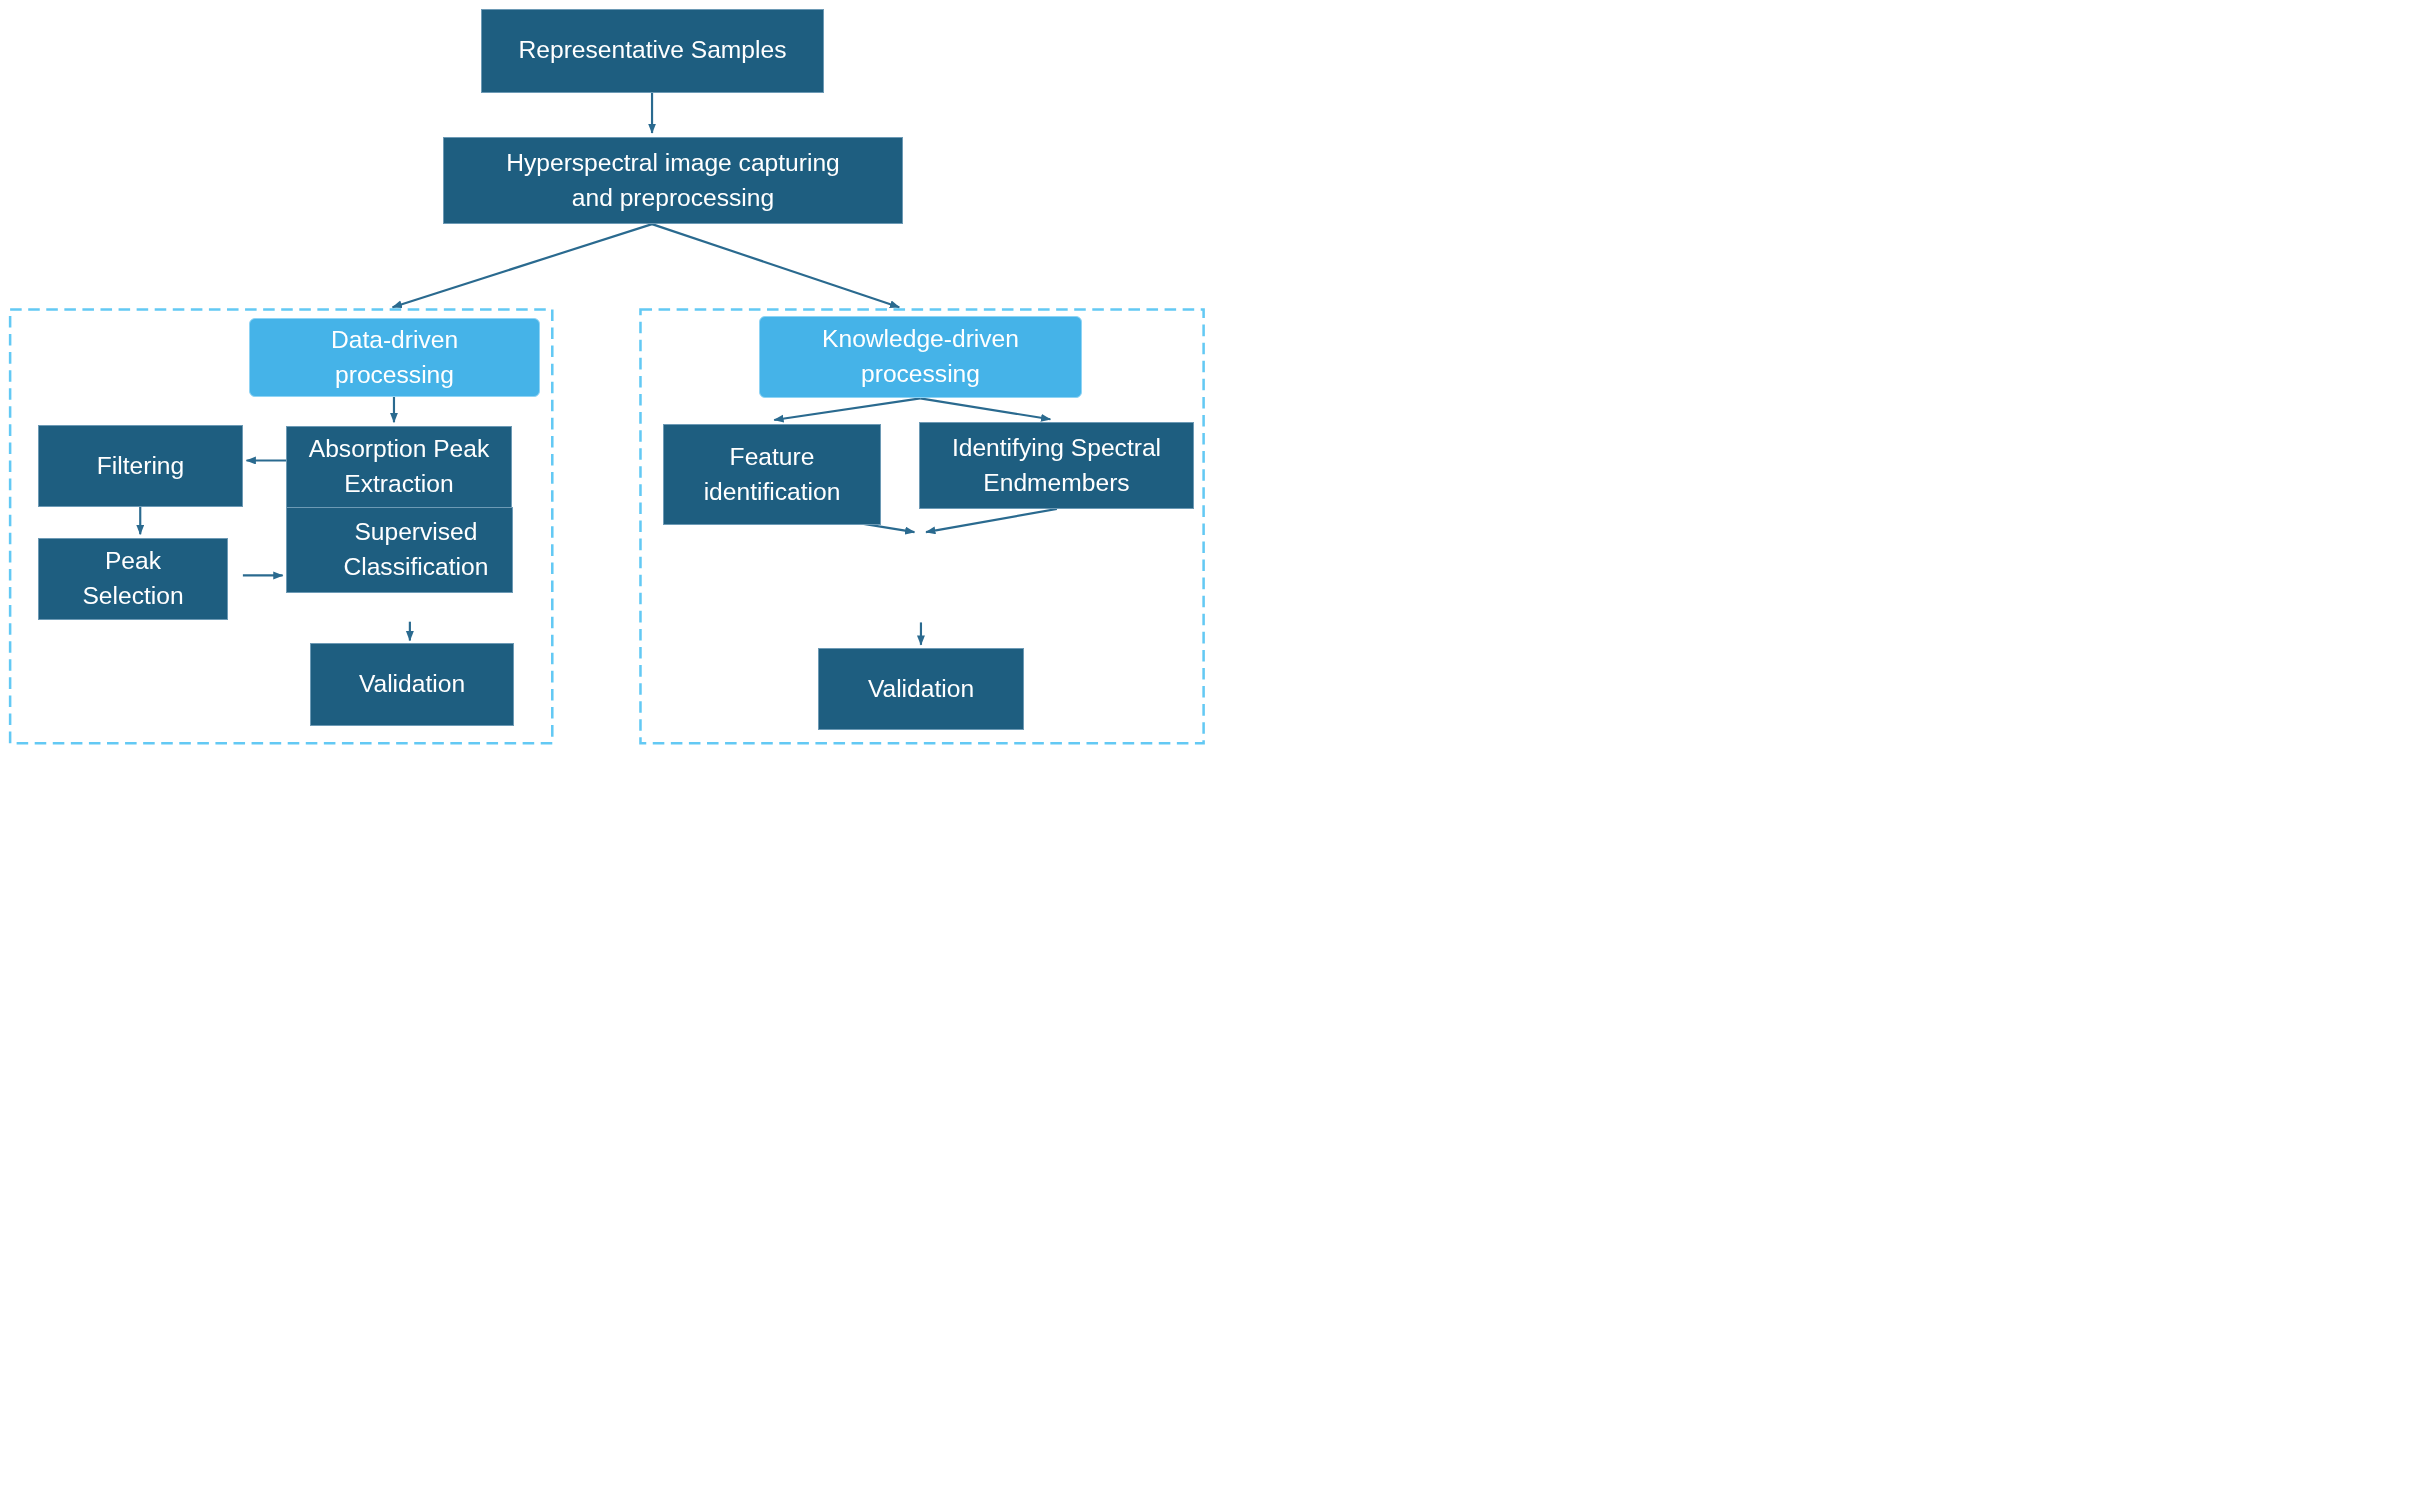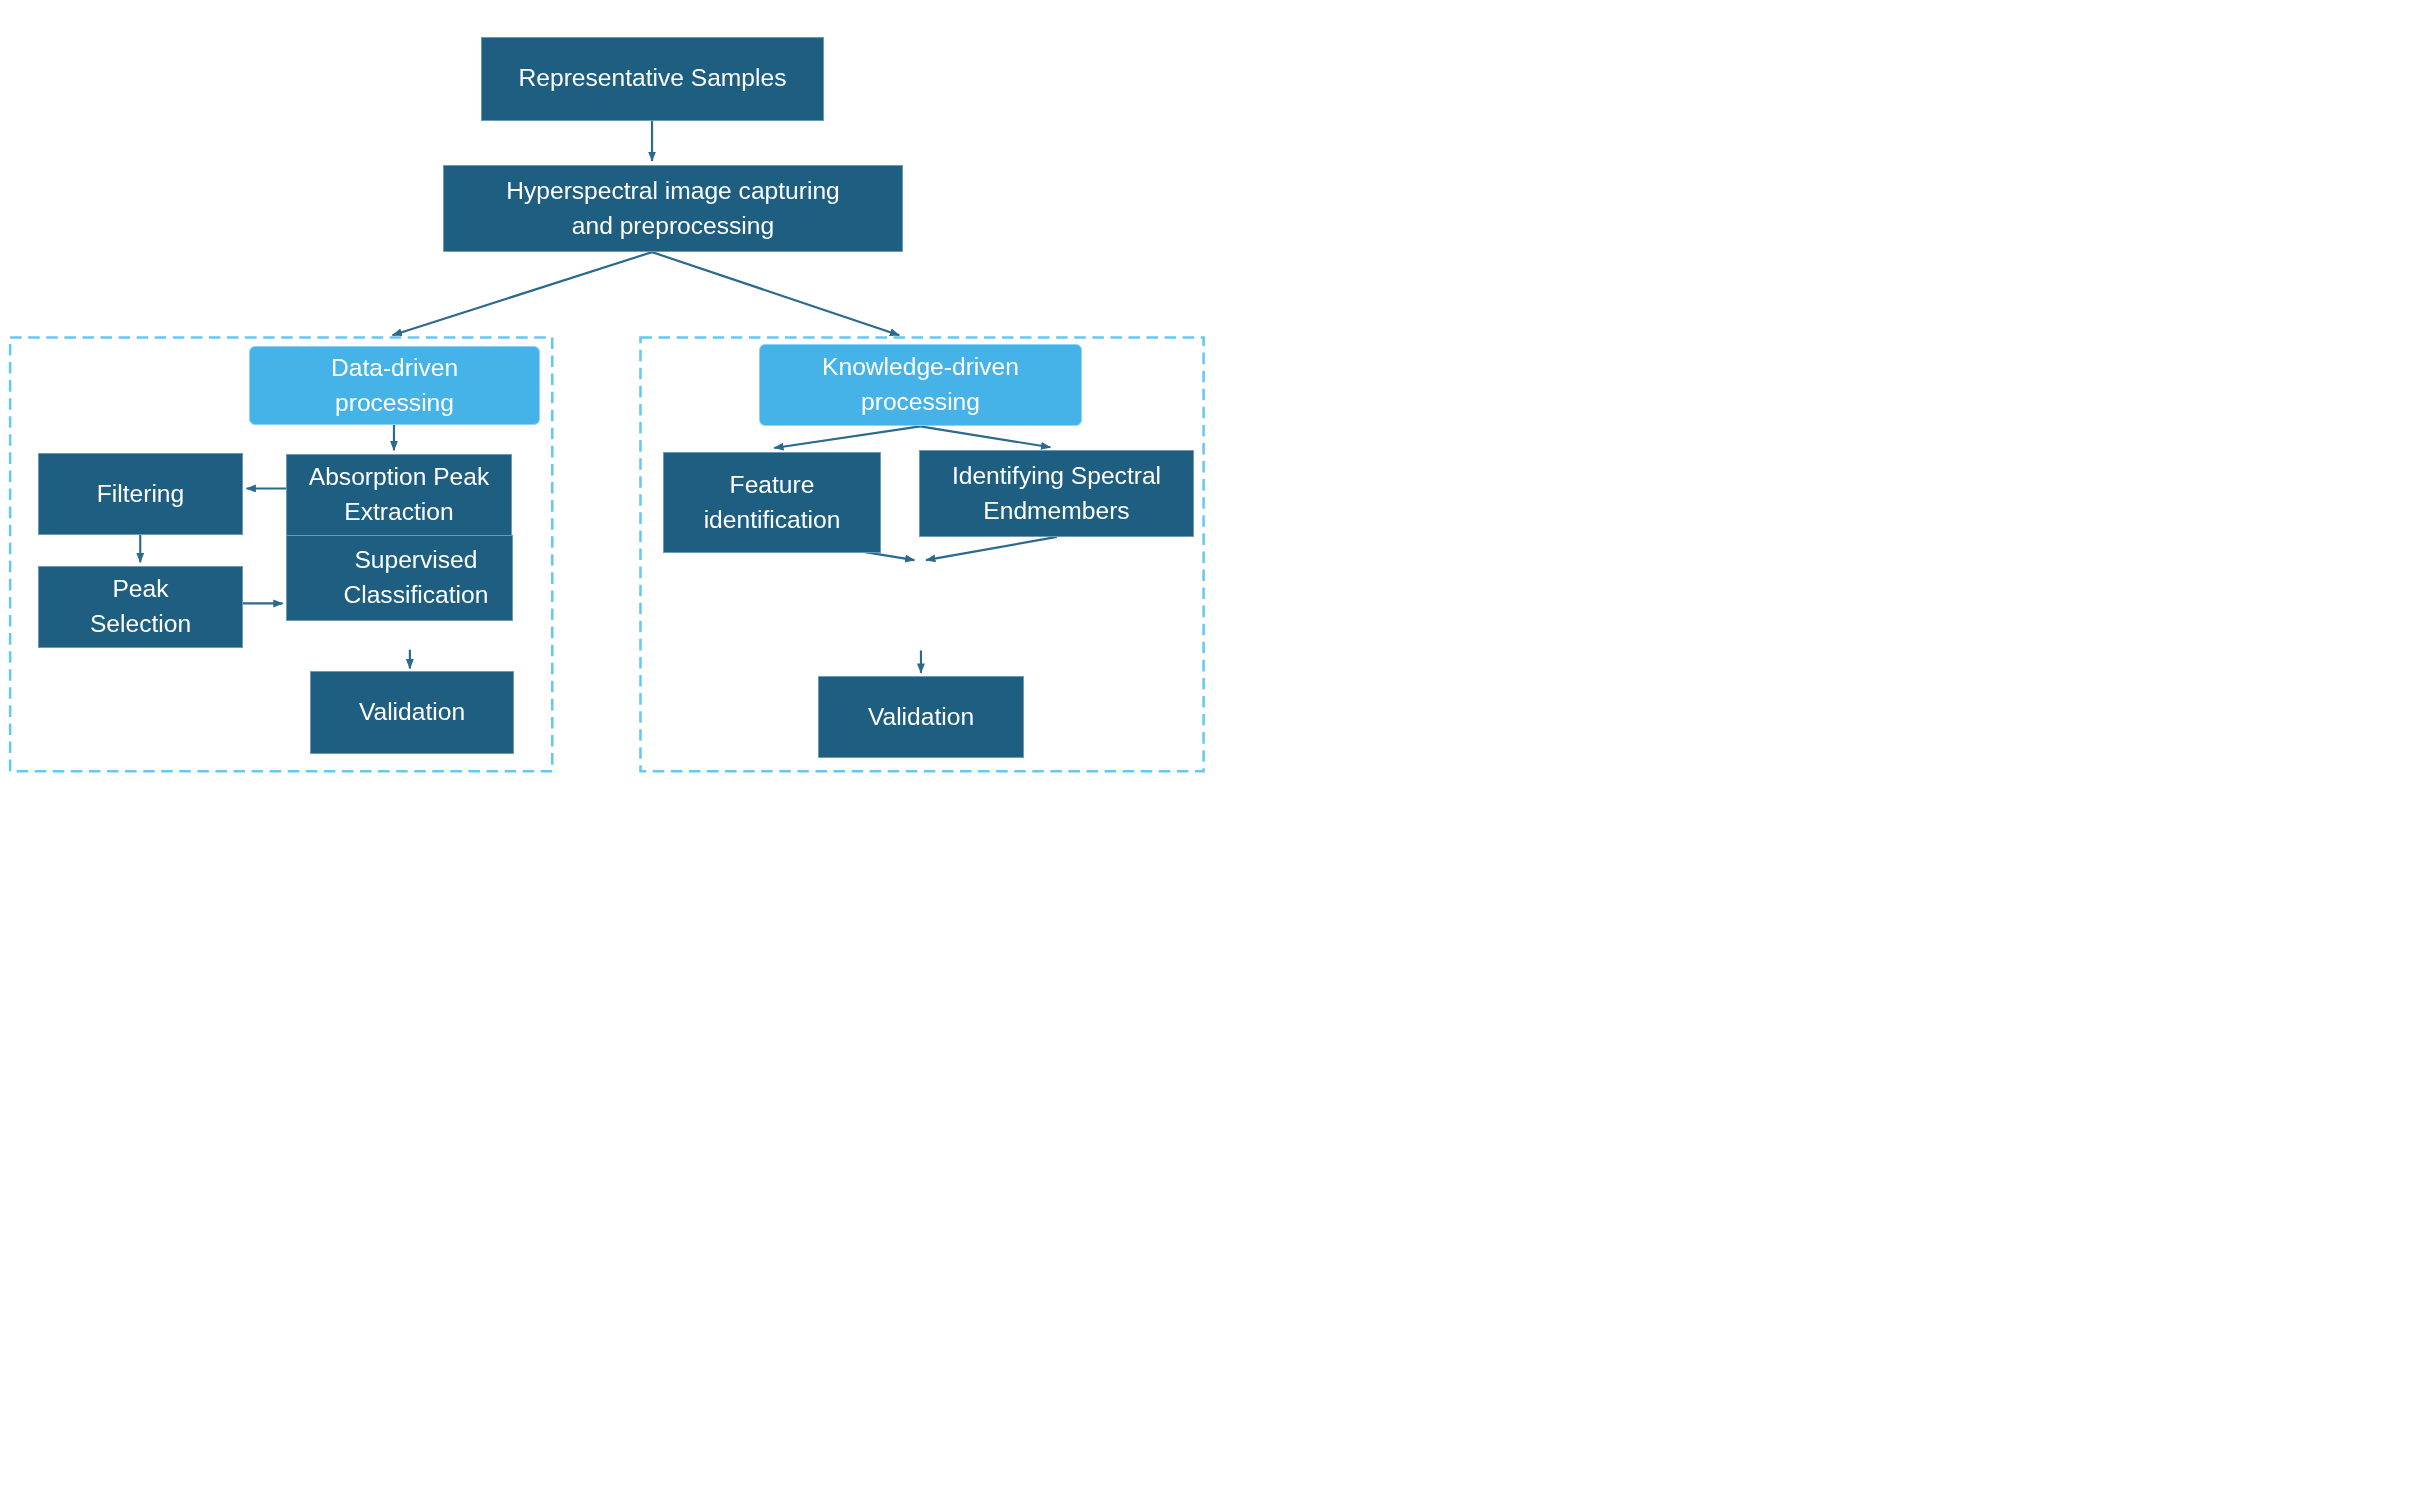--- a/index.html
+++ b/index.html
@@ -15,21 +15,20 @@
   * { margin: 0; padding: 0; box-sizing: border-box; }
   html, body { background: var(--background); }
   body { font-family: "Liberation Sans", "DejaVu Sans", sans-serif; }
 
   .canvas {
     position: relative;
     width: 1213px;
     height: 754px;
     background: var(--background);
     overflow: hidden;
-    margin-top: 28px;
   }
 
   #edge-layer {
     position: absolute;
     left: 0; top: 0;
     width: 1213px;
     height: 754px;
     pointer-events: none;
   }
   .edge { stroke: var(--arrow); stroke-width: 3; fill: none; }
@@ -56,21 +55,21 @@
     border: 1.4px solid var(--accent-box-border);
     border-radius: 6px;
   }
 
   
   .pos-rep          { left: 481px;  top: 8.7px;  width: 343px; height: 84px; }
   .pos-hyper        { left: 443px;  top: 137px; width: 460px; height: 87px; }
   .pos-data-driven  { left: 249px;  top: 318px; width: 291px; height: 79px; }
   .pos-filtering    { left: 38px;   top: 425px; width: 205px; height: 82px; }
   .pos-ape          { left: 286px;  top: 426px; width: 226px; height: 82px; }
-  .pos-peak-sel     { left: 38px;   top: 538px; width: 205px; height: 82px; }
+  .pos-peak-sel     { left: 38px;   top: 538px; width: 190px; height: 82px; }
   .pos-supervised   { left: 286px;  top: 507px; width: 227px; height: 86px; padding-left: 40px; }
   .pos-validation-l { left: 310px;  top: 643px; width: 204px; height: 83px; }
   .pos-knowledge    { left: 759px; top: 316px; width: 323px; height: 82px; }
   .pos-feature-id   { left: 663px;  top: 424px; width: 218px; height: 101px; }
   .pos-ise          { left: 919px; top: 422px; width: 275px; height: 87px; }
   .pos-lum          { left: 773px; top: 536px; width: 295px; height: 87px; }
   .pos-validation-r { left: 818px; top: 648px; width: 206px; height: 82px; }
 </style>
 </head>
 <body>

